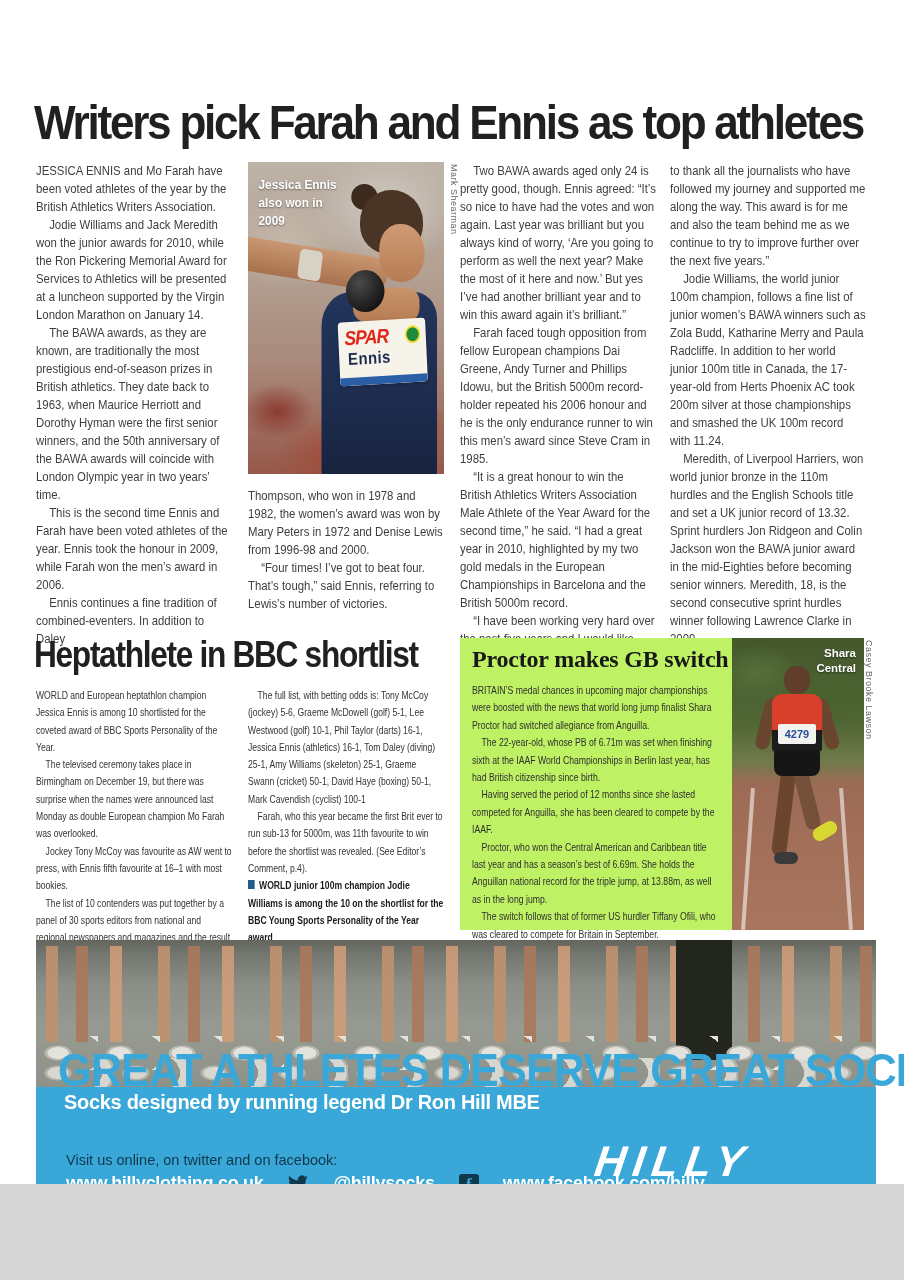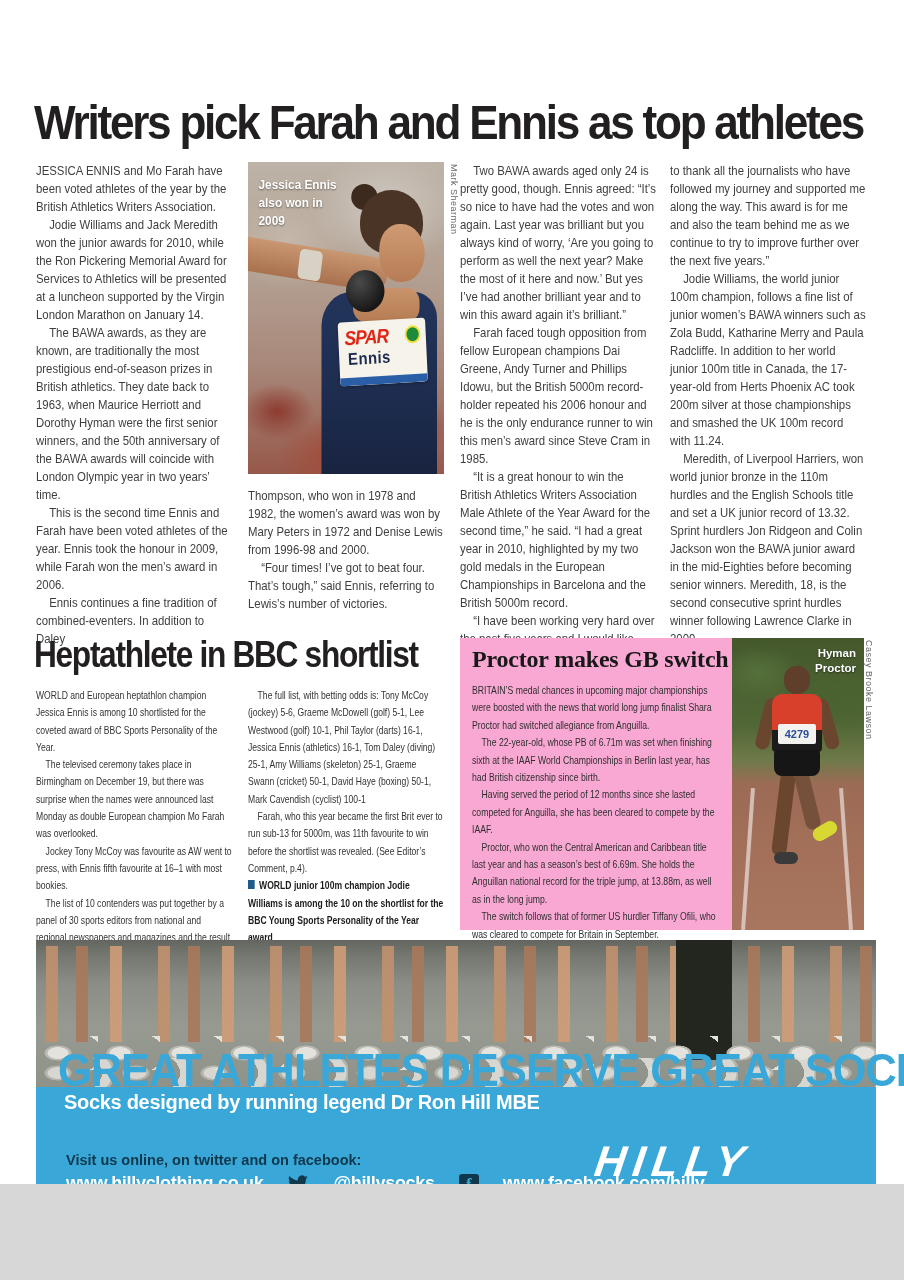--- a/index.html
+++ b/index.html
@@ -79,21 +79,21 @@
   
   .bbc-col { position:absolute; transform:scaleX(.74); transform-origin:0 0; width:266px; }
   .b1 { left:36px; top:686px; }
   .b2 { left:248px; top:686px; }
   .sp { font-size:11.6px; line-height:17.3px; color:#333; }
   .sp-ind { text-indent:13px; }
   .bold-note { font-weight:700; color:#1c1c1c; }
   .bullet-sq { display:inline-block; width:9px; height:9px; background:#1f5c8b; margin-right:6px; }
   
   .proctor-box { position:absolute; left:460px; top:638px; width:404px; height:292px;
-    background:#f9a8d4; }
+    background:#bef264; }
   .proctor-headline { position:absolute; left:12px; top:8px;
     font-family:"Liberation Serif", serif; font-size:24px; font-weight:700; color:#181818;
     letter-spacing:-.2px; }
   .proctor-body { position:absolute; left:12px; top:44px; width:340px;
     transform:scaleX(.735); transform-origin:0 0; }
   .pp { font-size:11.8px; line-height:17.4px; color:#2e2e2e; }
   .proctor-photo { position:absolute; left:272px; top:0; width:132px; height:292px; overflow:hidden;
     background:
       radial-gradient(60px 40px at 20% 12%, #55703a 0%, transparent 70%),
       radial-gradient(70px 45px at 80% 20%, #49632f 0%, transparent 70%),
@@ -133,21 +133,21 @@
     background:repeating-radial-gradient(ellipse 18px 10px at 22px 50%,
       #e3e2dd 0 10px, #b9b9b2 11px 13px, transparent 14px 44px);
     background-size:62px 34px; }
   .shoes-row2 { top:118px; background-size:78px 30px; opacity:.85; }
   .advert-big {
     position:absolute; left:22px; top:102px; white-space:nowrap;
     font-size:47px; font-weight:800; letter-spacing:-1px; color:#39a7d7;
     transform:scaleX(.92); transform-origin:0 0;
   }
   .advert-sub { position:absolute; left:28px; top:151px; font-size:20px; font-weight:700; color:#ffffff; letter-spacing:-.3px; }
-  .advert-visit { position:absolute; left:30px; top:212px; font-size:14.5px; font-weight:700; color:#10384d; }
+  .advert-visit { position:absolute; left:30px; top:212px; font-size:14.5px; font-weight:400; color:#10384d; }
   .advert-links { position:absolute; left:30px; top:233px; display:flex; align-items:center; gap:24px; }
   .link-white { font-size:18px; font-weight:700; color:#ffffff; letter-spacing:-.3px; text-decoration:none; }
   .fb-icon { width:20px; height:20px; background:#10384d; border-radius:3px; color:#39a7d7;
     font-size:17px; font-weight:800; text-align:center; line-height:21px; font-family:"Liberation Serif",serif; }
   .tw-icon svg { display:block; }
   .hilly { position:absolute; right:34px; top:200px; width:250px; text-align:left; }
   .hilly-word { font-size:43px; font-weight:800; font-style:italic; color:#ffffff;
     letter-spacing:7px; transform:skewX(-8deg); transform-origin:0 100%; line-height:1; }
   .hilly-tag { margin-top:2px; font-size:7.5px; font-weight:700; color:#0e3a50;
     letter-spacing:2.6px; border-bottom:2px solid #ffffff; white-space:nowrap; }
@@ -238,21 +238,21 @@
       <div class="pr-arm-l"></div>
       <div class="pr-arm-r"></div>
       <div class="pr-head"></div>
       <div class="pr-leg-l"></div>
       <div class="pr-leg-r"></div>
       <div class="pr-shoe"></div>
       <div class="pr-shoe2"></div>
       <div class="pr-torso"></div>
       <div class="pr-shorts"></div>
       <div class="pr-bib">4279</div>
-      <div class="proctor-caption">Hyman Proctor</div>
+      <div class="proctor-caption">Shara Central</div>
     </div>
   </div>
 
   <div class="photo-credit-v credit-proctor">Casey Brooke Lawson</div>
 
   <div class="advert">
     <div class="legs-photo">
       <div class="legs-rows"></div>
       <div class="legs-dark-figure"></div>
       <div class="shoes-row"></div>

